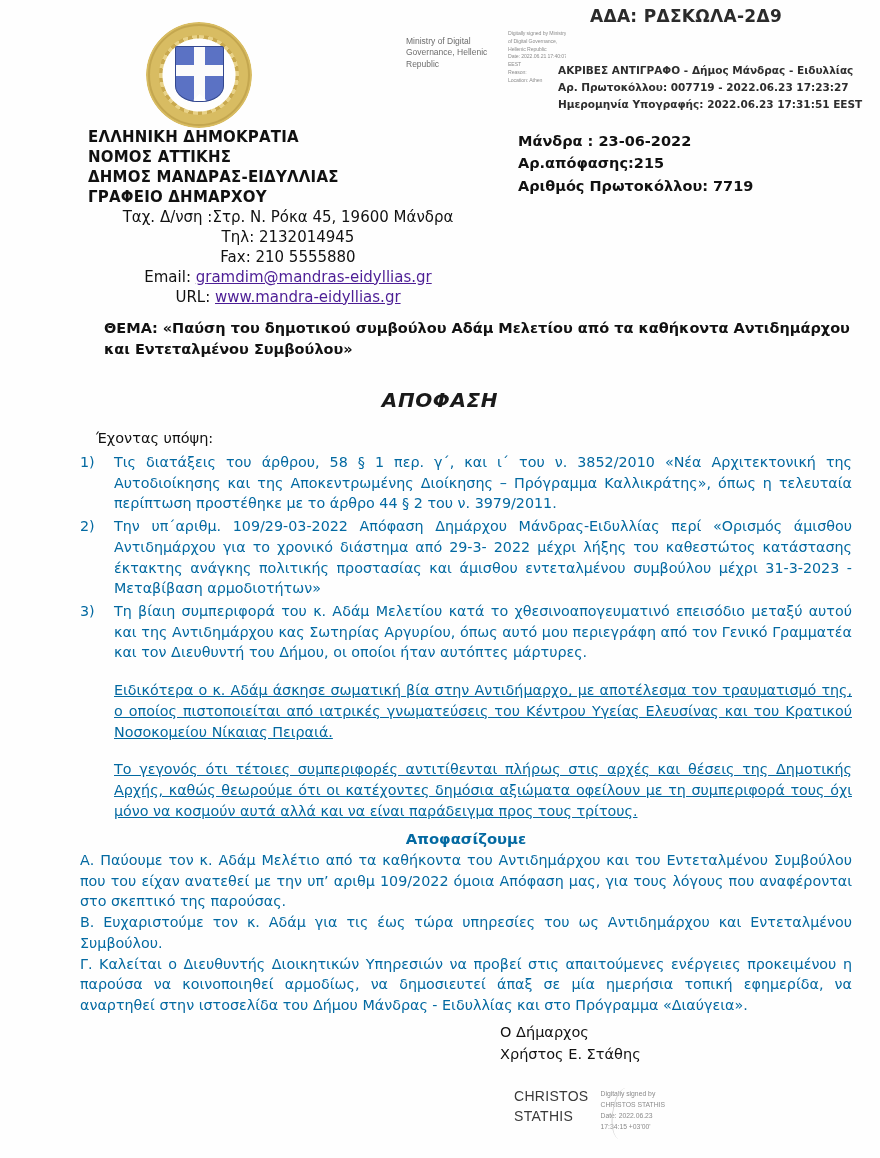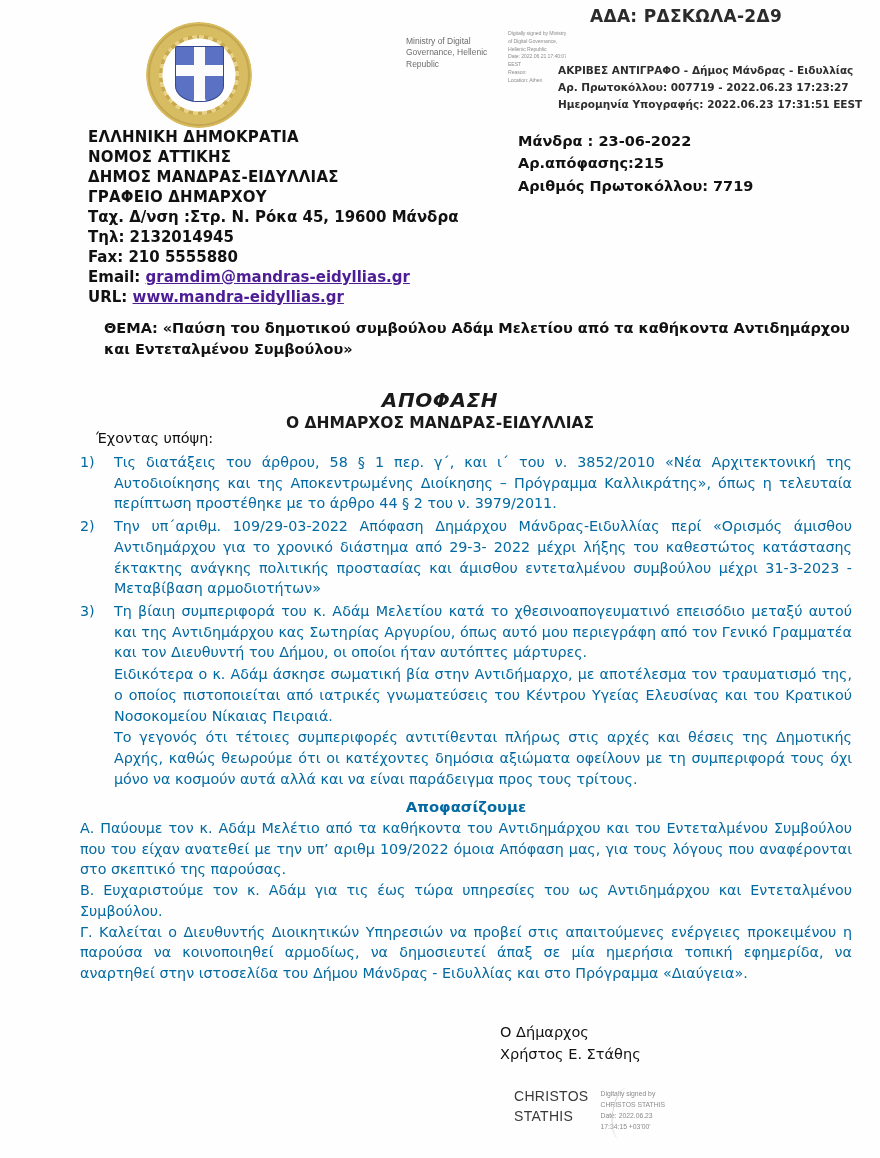--- a/index.html
+++ b/index.html
@@ -143,21 +143,21 @@
   .letterhead {
     position: absolute;
     top: 128px;
     left: 88px;
     width: 400px;
     font-size: 15px;
     line-height: 1.33;
     color: #111;
   }
   .letterhead .org { font-weight: 700; letter-spacing: .2px; }
-  .letterhead .contact { font-weight: 700; }
+  .letterhead .contact { font-weight: 400; text-align: center; }
   .letterhead a, .letterhead .link {
     color: #4c1d95;
     text-decoration: underline;
   }
 
   .meta-right {
     position: absolute;
     top: 130px;
     left: 518px;
     width: 350px;
@@ -233,22 +233,23 @@
   }
   ol.grounds > li::before {
     content: counter(ground) ")";
     position: absolute;
     left: -34px;
     top: 0;
     width: 26px;
     text-align: left;
   }
   .sub-para {
-    margin-top: 1px;
+    margin-top: 17px;
     text-align: justify;
+    text-decoration: underline;
   }
 
   .resolve-head {
     text-align: center;
     font-weight: 700;
     font-size: 14.8px;
     margin: 6px 0 1px 0;
   }
   .resolve-para {
     text-align: justify;
@@ -359,21 +360,20 @@
     <div>Αριθμός Πρωτοκόλλου: 7719</div>
   </div>
 
   <div class="subject">
     <span>ΘΕΜΑ:</span>
     <span>«Παύση του δημοτικού συμβούλου Αδάμ Μελετίου από τα καθήκοντα Αντιδημάρχου και Εντεταλμένου Συμβούλου»</span>
   </div>
 
   <div class="decision-title">
     <div class="t1">ΑΠΟΦΑΣΗ</div>
-    <div class="t2">Ο ΔΗΜΑΡΧΟΣ  ΜΑΝΔΡΑΣ-ΕΙΔΥΛΛΙΑΣ</div>
   </div>
 
   <div class="having-regard">Έχοντας υπόψη:</div>
 
   <div class="body-block">
     <ol class="grounds">
       <li>Τις διατάξεις του άρθρου, 58 § 1 περ. γ΄, και ι΄ του ν. 3852/2010 «Νέα Αρχιτεκτονική της Αυτοδιοίκησης και της Αποκεντρωμένης Διοίκησης – Πρόγραμμα Καλλικράτης», όπως η τελευταία περίπτωση προστέθηκε με το άρθρο 44 § 2 του ν. 3979/2011.</li>
       <li>Την υπ΄αριθμ. 109/29-03-2022 Απόφαση Δημάρχου Μάνδρας-Ειδυλλίας περί «Ορισμός άμισθου Αντιδημάρχου για το χρονικό διάστημα από 29-3- 2022 μέχρι λήξης του καθεστώτος κατάστασης έκτακτης ανάγκης πολιτικής προστασίας και άμισθου εντεταλμένου συμβούλου μέχρι 31-3-2023 - Μεταβίβαση αρμοδιοτήτων»</li>
       <li>
         <span>Τη βίαιη συμπεριφορά του κ. Αδάμ Μελετίου κατά το χθεσινοαπογευματινό επεισόδιο μεταξύ αυτού και της Αντιδημάρχου κας Σωτηρίας Αργυρίου, όπως αυτό μου περιεγράφη από τον Γενικό Γραμματέα και τον Διευθυντή του Δήμου, οι οποίοι ήταν αυτόπτες μάρτυρες.</span>

